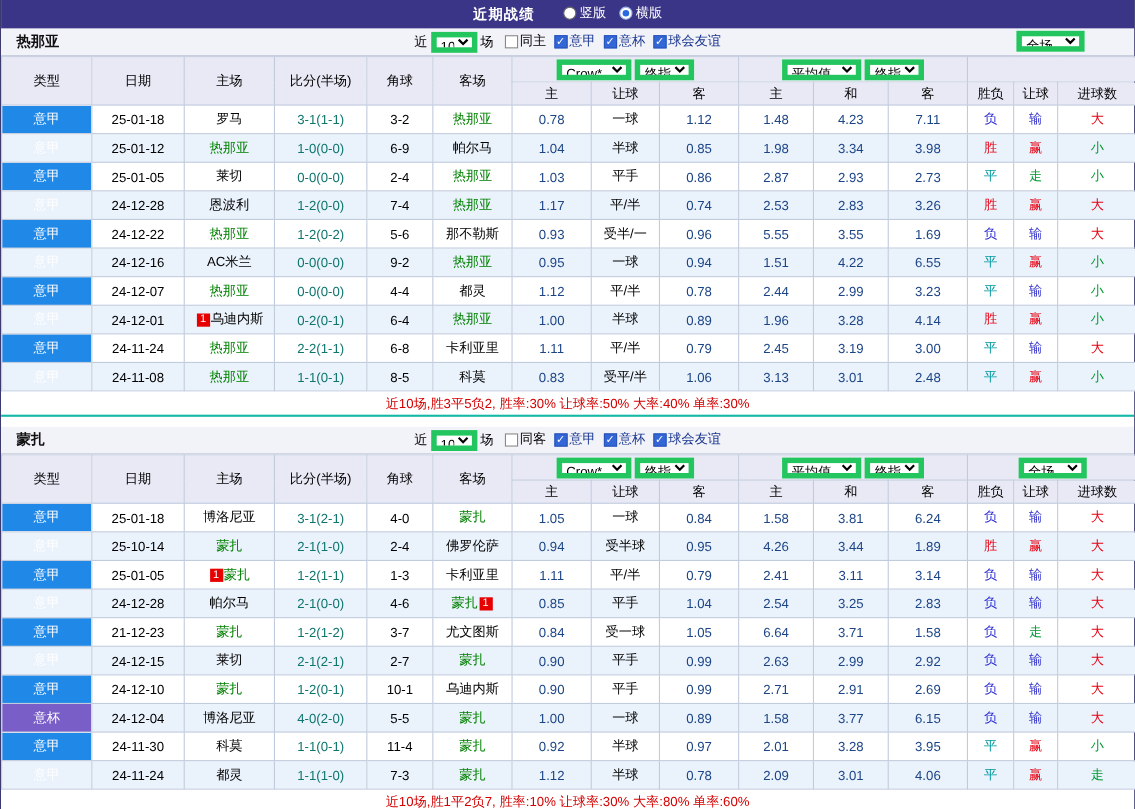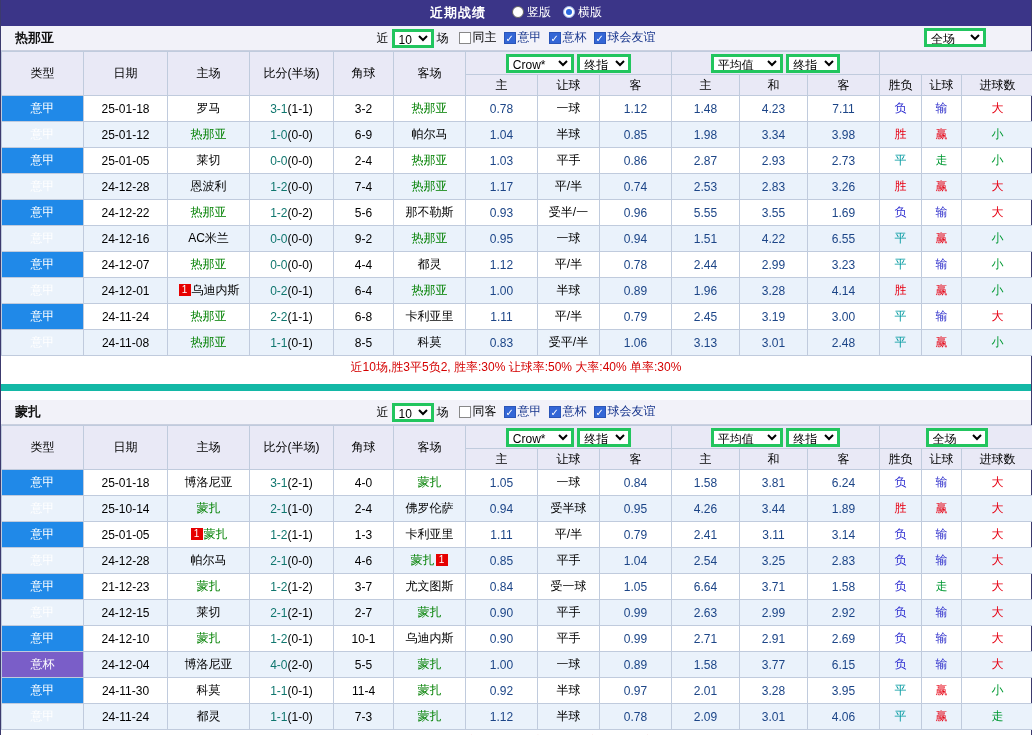--- a/index.html
+++ b/index.html
@@ -13,44 +13,44 @@
   .radio-item{display:inline-flex;align-items:center;gap:3px;color:#fff;font-size:12px;margin-left:12px;cursor:pointer;}
   .radio{width:12px;height:12px;border-radius:50%;background:#fff;border:1px solid #666;display:inline-block;position:relative;}
   .radio.sel{border-color:#9db6e8;}
   .radio.sel::after{content:"";position:absolute;left:2px;top:2px;width:6px;height:6px;border-radius:50%;background:#2a6ae0;}
 
   
   .sec-head{position:relative;height:25px;background:#f2f2f9;border-bottom:1px solid #c9cfdf;display:flex;align-items:center;justify-content:center;font-size:12px;}
   .team{position:absolute;left:14px;font-weight:bold;font-size:13px;color:#111;}
   .filters{display:flex;align-items:center;gap:3px;}
   .scope-abs{position:absolute;right:45px;top:2px;}
-  select{font-size:12px;height:19px;border:3px solid #22c55e;background:#fff;font-family:inherit;vertical-align:middle;}
+  select{font-size:12px;height:19px;border:5px solid #22c55e;background:#fff;font-family:inherit;vertical-align:middle;}
   .w42{width:42px;} .w54{width:54px;} .w60{width:62px;} .w66{width:68px;} .w70{width:72px;}
   .cb-item{display:inline-flex;align-items:center;gap:2px;margin-left:7px;cursor:pointer;}
   .cb{display:inline-block;width:12px;height:12px;border:1px solid #888;background:#fff;position:relative;}
   .cb.on{background:#3366d6;border-color:#2a55b8;}
   .cb.on::after{content:"\2713";color:#fff;font-size:10px;line-height:12px;position:absolute;left:1px;top:0;}
   .lbl{color:#000;text-align:right;}
   .lbl.accent{color:#16348c;}
 
   
   table{width:100%;border-collapse:collapse;table-layout:fixed;font-size:12px;}
   th,td{border:1px solid #c0cbdd;text-align:center;padding:0;height:26px;overflow:hidden;white-space:nowrap;}
   thead th{background:#e9e9f6;font-weight:normal;color:#000;}
   thead tr.h1 th{height:23px;}
   thead tr.h2 th{height:21px;}
   tbody tr.alt td{background:#eaf2fb;}
   td.league{background:#2089e8;color:#fff;}
   td.league.cup{background:#7a5ec8;}
   td.num{color:#1c4587;}
   .subject{color:#008000;}
   .ft{color:#0f766e;}
-  .ht{color:#000000;}
+  .ht{color:#0f766e;}
   .badge{display:inline-block;background:#e60000;color:#fff;font-size:10px;line-height:12px;width:12px;height:12px;margin:0 1px;vertical-align:1px;text-align:center;}
-  .summary{height:35px;line-height:23px;text-align:center;color:#d40000;font-size:12px;background:#fff;border-bottom:7px solid #14b8a6;}
+  .summary{height:23px;line-height:23px;text-align:center;color:#d40000;font-size:12px;background:#fff;border-bottom:2px solid #14b8a6;}
   .gap{height:9px;background:#fff;}
   .team-link{cursor:pointer;}
 </style>
 </head>
 <body>
 
 <div class="page">
 
   <div class="titlebar">
     <span class="title">近期战绩</span>

